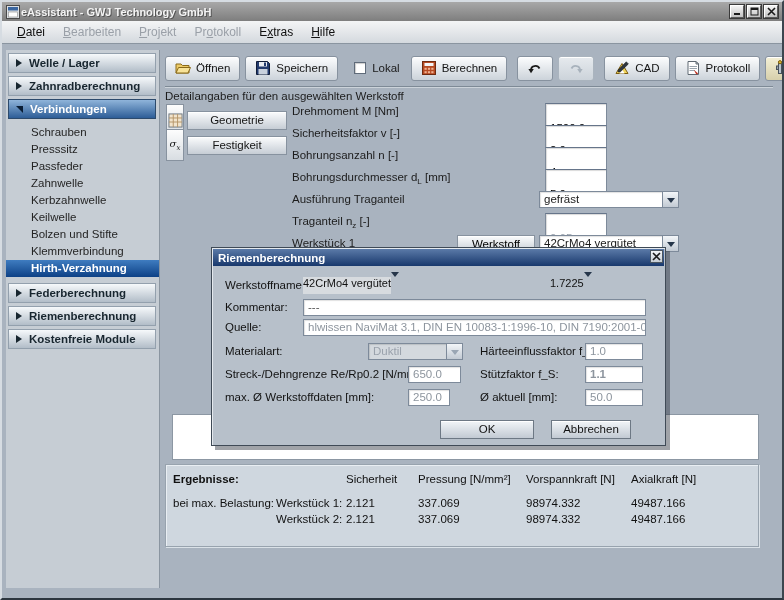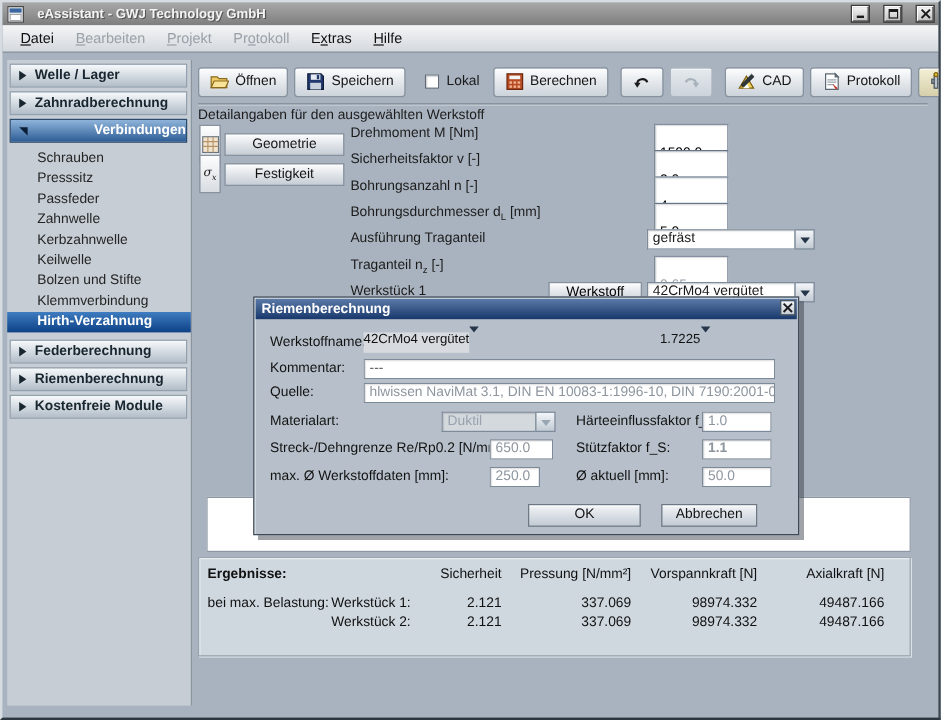--- a/index.html
+++ b/index.html
@@ -5,42 +5,42 @@
   * { margin:0; padding:0; box-sizing:border-box; }
   html,body { width:784px; height:600px; }
   body { font-family:"Liberation Sans", sans-serif; font-size:11px; color:#1a1a1a; background:#a9b3bf; }
 
   .window { position:relative; width:784px; height:600px; background:#a9b3bf;
             border:2px solid; border-color:#d6dce2 #3c464f #2c363f #d6dce2; overflow:hidden; }
 
   
   .titlebar { position:absolute; left:0; top:0; right:0; height:19px;
               background:linear-gradient(#a8a8a8,#7e7e7e);
-              display:flex; align-items:center; padding:0 4px; gap:11px; }
+              display:flex; align-items:center; padding:0 4px; gap:1px; }
   .titlebar .title { color:#f4f4f4; font-weight:bold; font-size:11px; text-shadow:1px 1px 0 #555; flex:1; }
   .win-btn { width:14px; height:13px; background:linear-gradient(#f4f4f4,#c2c2c2);
              border:1px solid; border-color:#fff #5a5a5a #5a5a5a #fff; outline:1px solid #3a3a3a;
              display:flex; align-items:center; justify-content:center; margin-left:2px; }
 
   
   .menubar { position:absolute; left:0; top:19px; right:0; height:23px;
              background:linear-gradient(#f4f5f6,#d4d9de);
              border-bottom:1px solid #8a95a0; display:flex; align-items:center; padding:0 6px; }
   .menu-item { padding:3px 9px; font-size:12px; color:#101010; }
   .menu-item.disabled { color:#9aa0a8; }
   .menu-item .mn { text-decoration:underline; }
 
   
   .sidebar { position:absolute; left:4px; top:48px; width:154px; bottom:10px;
              background:#c6cdd4; border-right:1px solid #8a95a0; padding-top:3px; }
   .sb-header { height:20px; margin:0 3px 3px 2px;
                background:linear-gradient(#f6f9fb,#b2bdc8); border:1px solid #93a0ad;
                display:flex; align-items:center; gap:7px; padding-left:7px;
                font-weight:bold; font-size:11.5px; color:#18262f; }
-  .sb-header.expanded { background:linear-gradient(#8fb4da,#2d5d97); border-color:#2c4a6c; color:#fff;justify-content:space-between; }
+  .sb-header.expanded { background:linear-gradient(#8fb4da,#2d5d97); border-color:#2c4a6c; color:#fff; }
   .tri-right { width:0; height:0; border-left:6px solid #18262f; border-top:4px solid transparent; border-bottom:4px solid transparent; }
   .tri-down  { width:0; height:0; border-top:7px solid #0a1e36; border-left:7px solid transparent; }
   .sb-items { margin:5px 0 6px 0; }
   .sb-item { height:17px; line-height:17px; padding-left:25px; font-size:11.5px; color:#252525; }
   .sb-item.selected { background:linear-gradient(#3f7cc0,#0d4186); color:#fff; font-weight:bold; }
 
   
   .toolbar { position:absolute; left:163px; top:53px; right:8px; height:26px;
              display:flex; align-items:center; gap:5px; }
   .tb-btn { height:25px; display:inline-flex; align-items:center; gap:5px; padding:0 9px;
@@ -90,21 +90,21 @@
               background:linear-gradient(#fbfcfd,#c6cdd5); border:1px solid #87929f;
               box-shadow:inset 0 1px 0 #fff; font-size:11.5px; text-align:center; line-height:16px; }
 
   
   .white-panel { position:absolute; left:170px; top:412px; width:587px; height:46px;
                  background:#fff; border:1px solid #8c97a3; }
   .results { position:absolute; left:163px; top:462px; width:594px; height:83px;
              background:#cfd7df; border:1px solid #98a3ae; box-shadow:inset 1px 1px 0 #e9eef3, 1px 1px 0 #dbe2e8; }
   .res-grid { display:grid; grid-template-columns:103px 70px 72px 108px 105px 106px;
               padding-left:7px; font-size:11.5px; color:#111; }
-  .res-grid .num { text-align:right; }
+  .res-grid .num { }
   .res-head { margin-top:6px; }
   .res-row1 { margin-top:8px; }
   .res-row2 { margin-top:0; }
   .res-grid > div { line-height:16px; white-space:nowrap; }
   .bold { font-weight:bold; }
 
   
   .dialog { position:absolute; left:209px; top:245px; width:455px; height:199px;
             background:#b7c0ca; border:1px solid #3f4a56;
             box-shadow:inset 1px 1px 0 #e4e9ee, 4px 4px 0 rgba(45,52,62,.45); z-index:10; }

